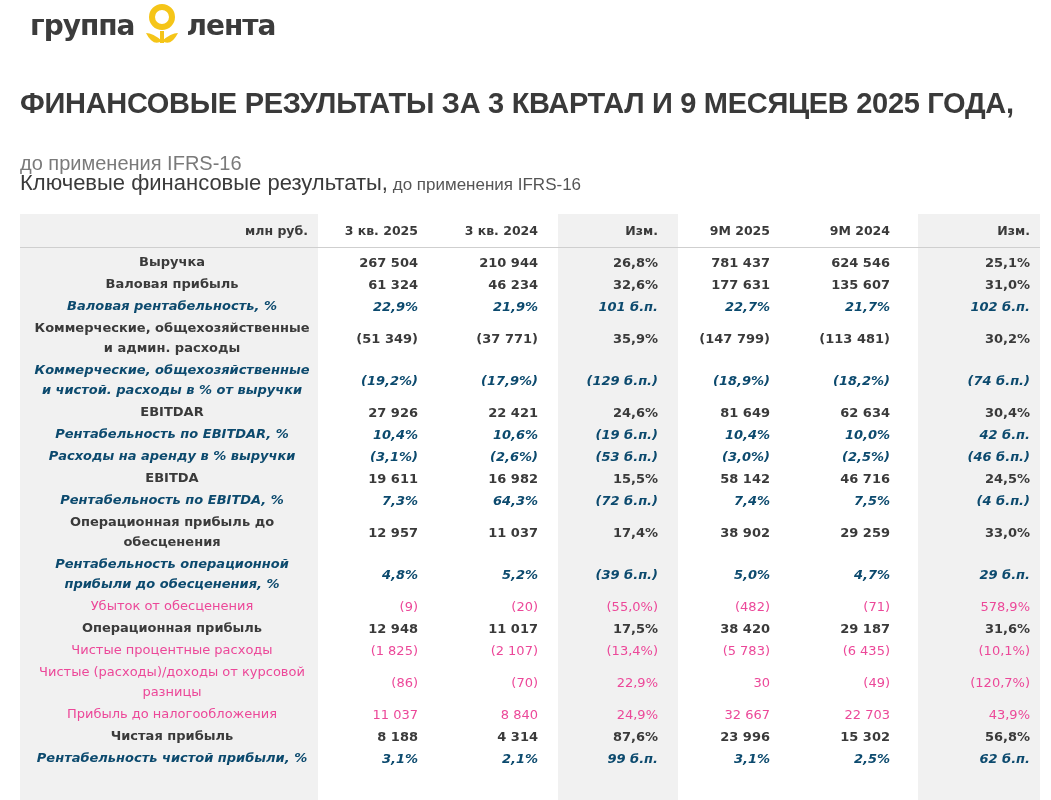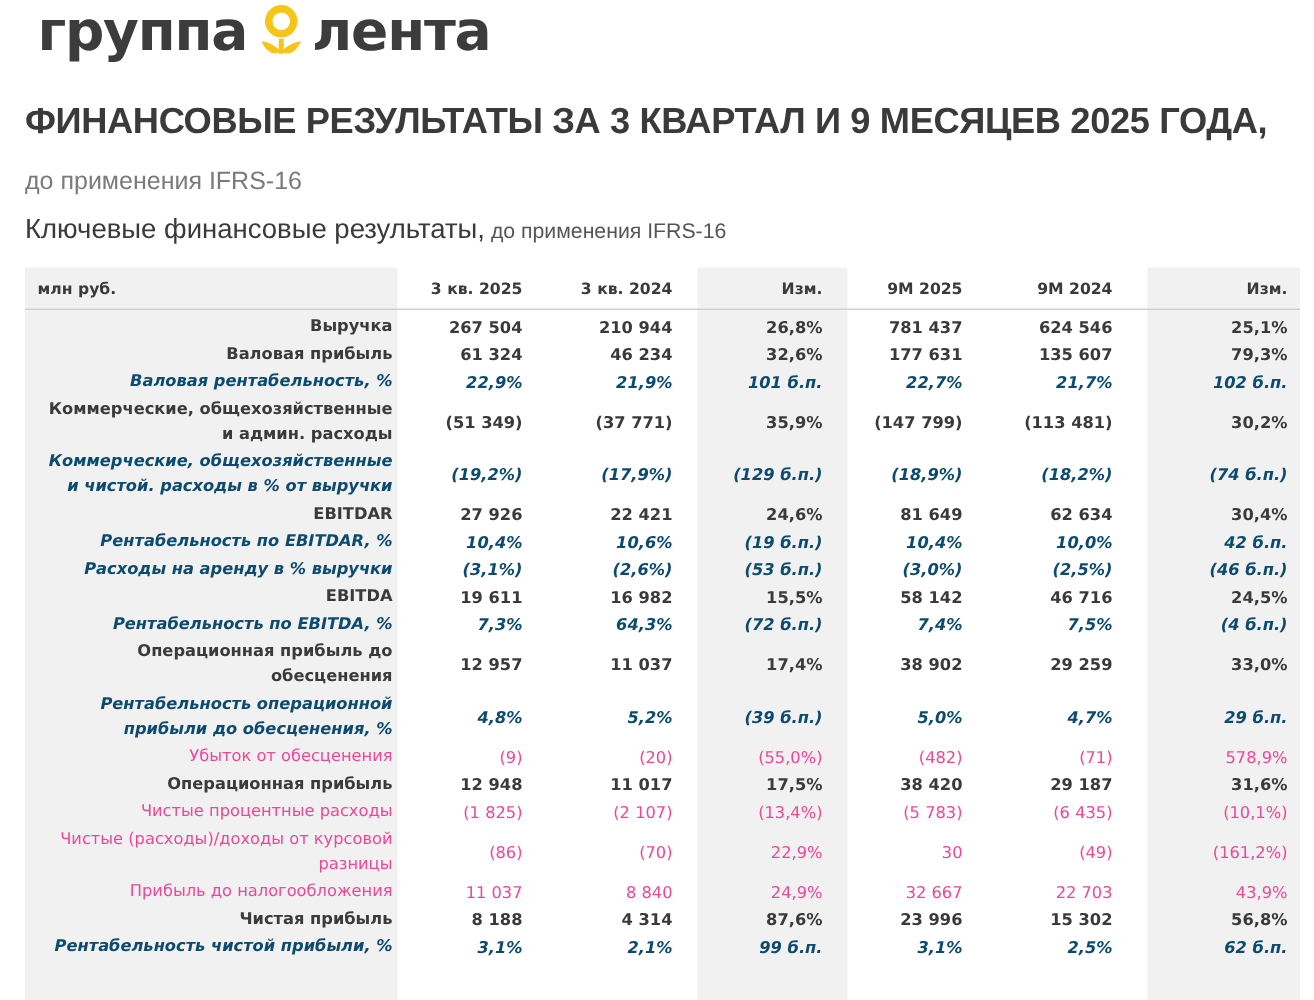--- a/index.html
+++ b/index.html
@@ -1,45 +1,45 @@
 <!DOCTYPE html>
 <html><head>
 <meta charset="utf-8">
 <style>
   html, body { margin:0; padding:0; background:#ffffff; }
   body { width:1051px; height:800px; position:relative; overflow:hidden;
          font-family:"DejaVu Sans", sans-serif; color:#3a3a3a; }
   .logo { position:absolute; left:30px; top:0px; height:52px; display:flex; align-items:center; }
-  .logo-text { font-family:"DejaVu Sans", sans-serif; font-weight:bold; font-size:44px;
+  .logo-text { font-family:"DejaVu Sans", sans-serif; font-weight:bold; font-size:28px;
                color:#3c3c3c; letter-spacing:-1px; line-height:52px; }
   .logo-mark { width:38px; height:46px; margin:0 6px 0 8px; position:relative; }
   .title { position:absolute; left:20px; top:76px; width:1010px;
            font-family:"Liberation Sans", sans-serif; font-weight:bold; font-size:29px;
-           line-height:42px; color:#3a3a3a; letter-spacing:-0.3px; }
+           line-height:54px; color:#3a3a3a; letter-spacing:-0.3px; }
   .title .sub { font-weight:normal; font-size:20px; color:#7a7a7a; letter-spacing:0; }
   .subtitle { position:absolute; left:20px; top:170px;
               font-family:"Liberation Sans", sans-serif; font-size:22px; color:#3a3a3a; }
   .subtitle .sub { font-size:17px; color:#555; }
   .table-wrap { position:absolute; left:20px; top:214px; width:1020px; }
   .bg-col { position:absolute; top:0; background:#f1f1f1; }
   table { position:relative; border-collapse:collapse; width:1020px; table-layout:fixed;
           font-family:"DejaVu Sans", sans-serif; font-size:13px; }
   col.c-label { width:298px; }
   col.c-q25 { width:110px; }
   col.c-q24 { width:120px; }
   col.c-chg1 { width:120px; }
   col.c-m25 { width:112px; }
   col.c-m24 { width:120px; }
   col.c-chg2 { width:140px; }
   th, td { padding:0 10px; vertical-align:middle; white-space:nowrap; }
   th { height:33px; font-weight:bold; font-size:12.5px; color:#3a3a3a; text-align:right;
        border-bottom:1px solid #cfcfcf; }
-  th.lbl { text-align:left; }
+  th.lbl { text-align:right; }
   td { height:22px; text-align:right; }
-  td.lbl { text-align:right; white-space:normal; line-height:20px; padding-right:4px; }
+  td.lbl { text-align:center; white-space:normal; line-height:20px; padding-right:4px; }
   tr.bold td { font-weight:bold; color:#3a3a3a; }
   tr.ital td { font-style:italic; color:#0c4a6e; font-weight:bold; }
   tr.plain td { color:#ec4899; font-weight:normal; }
   tr.two td { height:42px; }
   tr.first td { padding-top:3px; }
 </style>
 </head>
 <body>
 
 <div class="logo">
@@ -98,21 +98,21 @@
           <td>624 546</td>
           <td>25,1%</td>
         </tr>
         <tr class="bold">
           <td class="lbl">Валовая прибыль</td>
           <td>61 324</td>
           <td>46 234</td>
           <td>32,6%</td>
           <td>177 631</td>
           <td>135 607</td>
-          <td>79,3%</td>
+          <td>31,0%</td>
         </tr>
         <tr class="ital">
           <td class="lbl">Валовая рентабельность, %</td>
           <td>22,9%</td>
           <td>21,9%</td>
           <td>101 б.п.</td>
           <td>22,7%</td>
           <td>21,7%</td>
           <td>102 б.п.</td>
         </tr>
@@ -224,21 +224,21 @@
           <td>(6 435)</td>
           <td>(10,1%)</td>
         </tr>
         <tr class="plain two">
           <td class="lbl">Чистые (расходы)/доходы от курсовой разницы</td>
           <td>(86)</td>
           <td>(70)</td>
           <td>22,9%</td>
           <td>30</td>
           <td>(49)</td>
-          <td>(161,2%)</td>
+          <td>(120,7%)</td>
         </tr>
         <tr class="plain">
           <td class="lbl">Прибыль до налогообложения</td>
           <td>11 037</td>
           <td>8 840</td>
           <td>24,9%</td>
           <td>32 667</td>
           <td>22 703</td>
           <td>43,9%</td>
         </tr>

